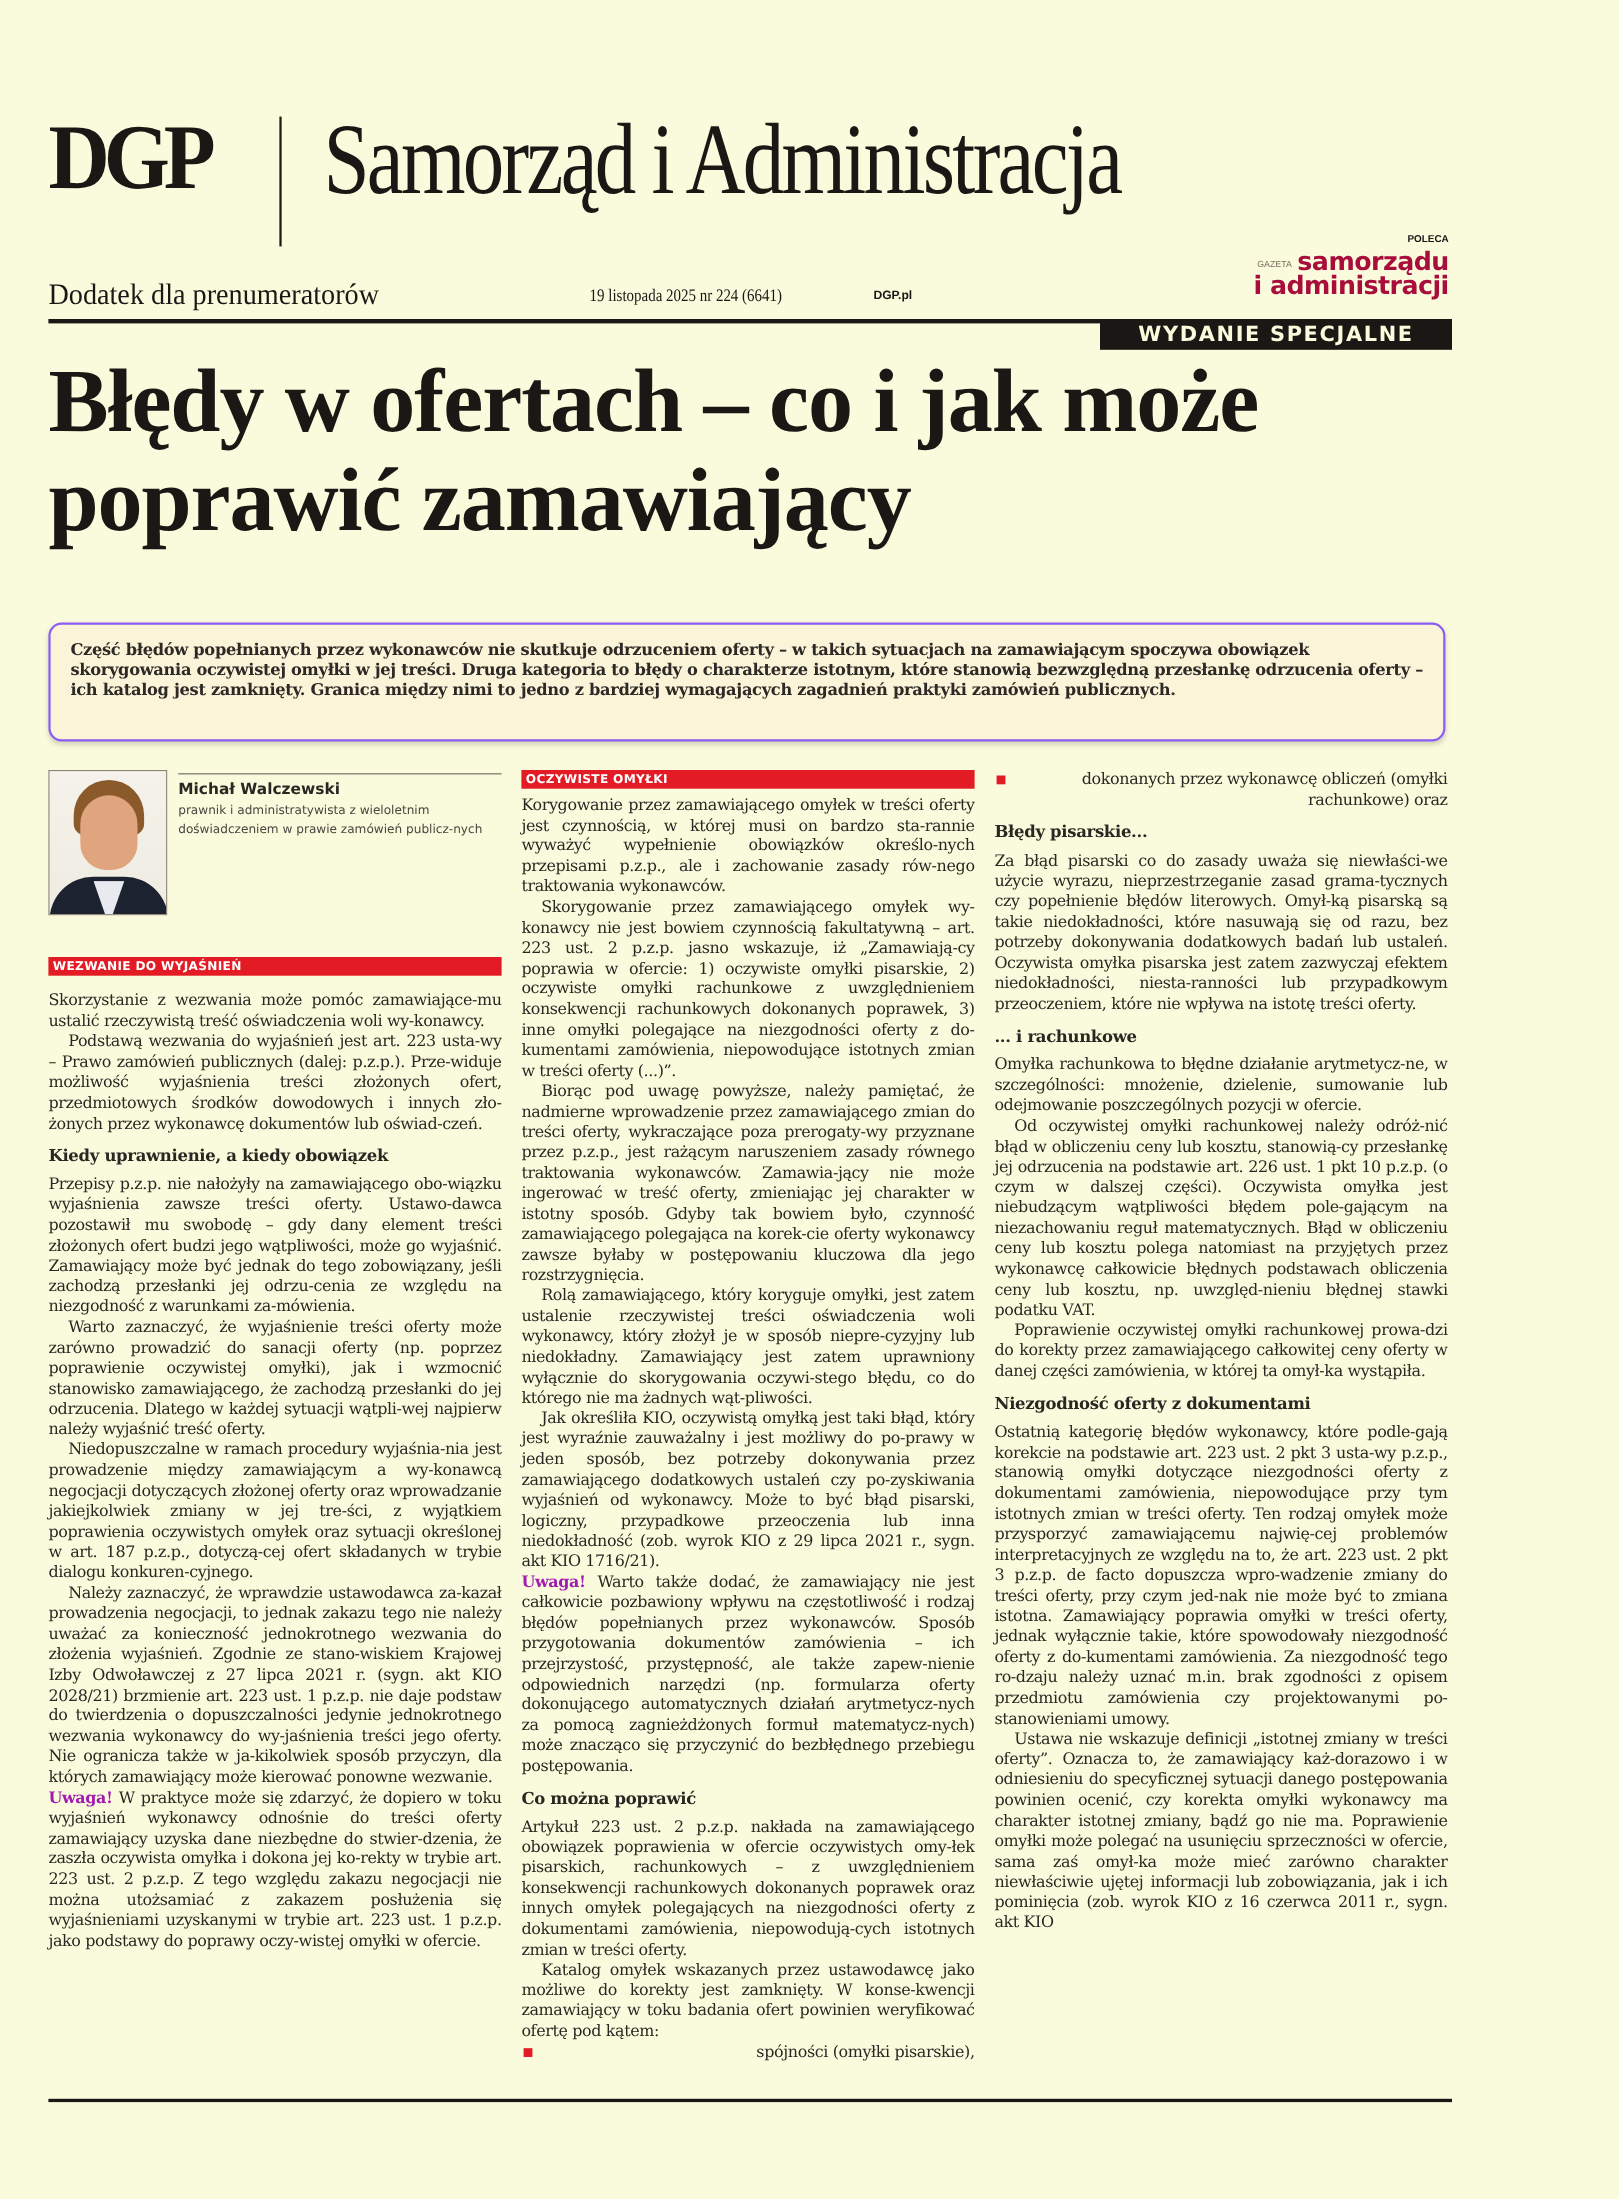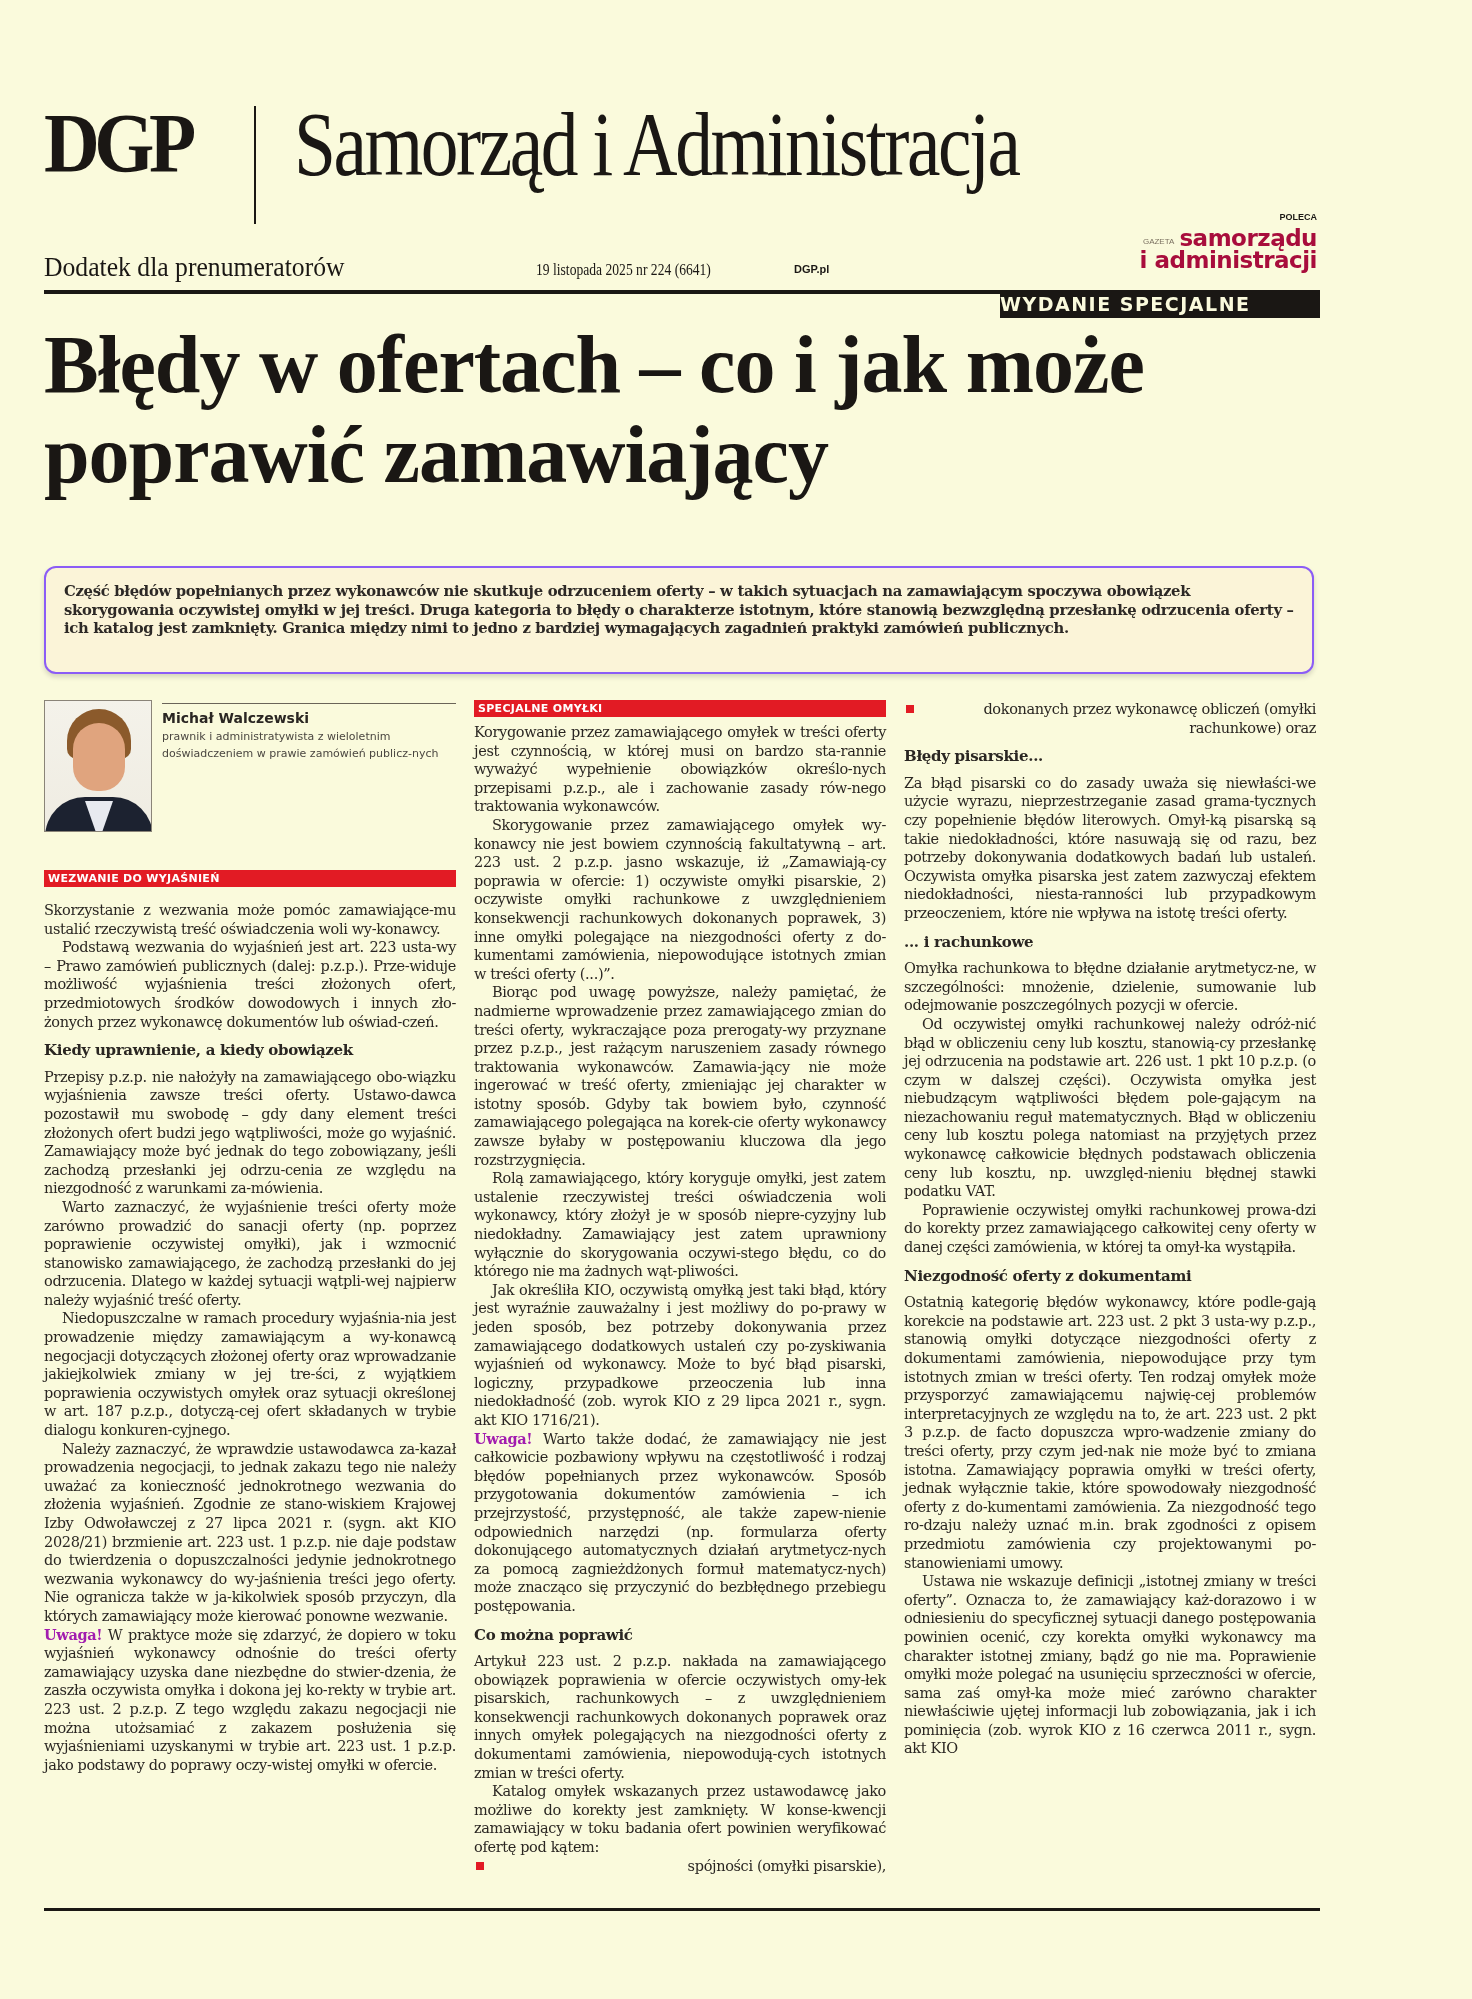--- a/index.html
+++ b/index.html
@@ -45,21 +45,21 @@
   .promo-brand { margin-top: 6px; line-height: 0.95; }
   .promo-gazeta { font-family: "Liberation Sans", sans-serif; font-size: 8px; color: #7a7060; vertical-align: middle; }
   .promo-l1, .promo-l2 {
     font-family: "DejaVu Sans", sans-serif; font-weight: bold; font-size: 23px; color: #a80d3c; letter-spacing: -0.5px;
   }
   .rule-main { position: absolute; left: 44px; top: 290px; width: 1276px; height: 4px; background: #1a1714; }
   .special {
     position: absolute; left: 1000px; top: 290px; width: 320px; height: 28px;
     background: #1a1714; color: #fafadc;
     font-family: "DejaVu Sans", sans-serif; font-weight: bold; font-size: 19px;
-    letter-spacing: 1.5px; line-height: 28px;
+    letter-spacing: 1.5px; text-align: center; line-height: 28px;
   }
   .headline {
     position: absolute; left: 44px; top: 320px; width: 1276px;
     font-family: "Liberation Serif", serif; font-size: 82px; line-height: 90px; color: #1a1714;
     letter-spacing: -1px;
   }
   .lead {
     position: absolute; left: 44px; top: 566px; width: 1270px; height: 108px;
     border: 2px solid #8b5cf6; border-radius: 12px; background: #fbf4d8;
     box-shadow: 0 3px 5px rgba(0,0,0,0.15);
@@ -159,21 +159,21 @@
     <div class="sub-head">Kiedy uprawnienie, a kiedy obowiązek</div>
     <p class="no-indent">Przepisy p.z.p. nie nałożyły na zamawiającego obo-wiązku wyjaśnienia zawsze treści oferty. Ustawo-dawca pozostawił mu swobodę – gdy dany element treści złożonych ofert budzi jego wątpliwości, może go wyjaśnić. Zamawiający może być jednak do tego zobowiązany, jeśli zachodzą przesłanki jej odrzu-cenia ze względu na niezgodność z warunkami za-mówienia.</p>
     <p>Warto zaznaczyć, że wyjaśnienie treści oferty może zarówno prowadzić do sanacji oferty (np. poprzez poprawienie oczywistej omyłki), jak i wzmocnić stanowisko zamawiającego, że zachodzą przesłanki do jej odrzucenia. Dlatego w każdej sytuacji wątpli-wej najpierw należy wyjaśnić treść oferty.</p>
     <p>Niedopuszczalne w ramach procedury wyjaśnia-nia jest prowadzenie między zamawiającym a wy-konawcą negocjacji dotyczących złożonej oferty oraz wprowadzanie jakiejkolwiek zmiany w jej tre-ści, z wyjątkiem poprawienia oczywistych omyłek oraz sytuacji określonej w art. 187 p.z.p., dotyczą-cej ofert składanych w trybie dialogu konkuren-cyjnego.</p>
     <p>Należy zaznaczyć, że wprawdzie ustawodawca za-kazał prowadzenia negocjacji, to jednak zakazu tego nie należy uważać za konieczność jednokrotnego wezwania do złożenia wyjaśnień. Zgodnie ze stano-wiskiem Krajowej Izby Odwoławczej z 27 lipca 2021 r. (sygn. akt KIO 2028/21) brzmienie art. 223 ust. 1 p.z.p. nie daje podstaw do twierdzenia o dopuszczalności jedynie jednokrotnego wezwania wykonawcy do wy-jaśnienia treści jego oferty. Nie ogranicza także w ja-kikolwiek sposób przyczyn, dla których zamawiający może kierować ponowne wezwanie.</p>
     <p class="no-indent"><span class="uwaga">Uwaga!</span><span> W praktyce może się zdarzyć, że dopiero w toku wyjaśnień wykonawcy odnośnie do treści oferty zamawiający uzyska dane niezbędne do stwier-dzenia, że zaszła oczywista omyłka i dokona jej ko-rekty w trybie art. 223 ust. 2 p.z.p. Z tego względu zakazu negocjacji nie można utożsamiać z zakazem posłużenia się wyjaśnieniami uzyskanymi w trybie art. 223 ust. 1 p.z.p. jako podstawy do poprawy oczy-wistej omyłki w ofercie.</span></p>
   </div>
 </section>
 
 <section class="col col-2">
-  <div class="section-bar">SPECJALNE OMYŁKI</div>
+  <div class="section-bar">OCZYWISTE OMYŁKI</div>
   <div class="body">
     <p class="no-indent">Korygowanie przez zamawiającego omyłek w treści oferty jest czynnością, w której musi on bardzo sta-rannie wyważyć wypełnienie obowiązków określo-nych przepisami p.z.p., ale i zachowanie zasady rów-nego traktowania wykonawców.</p>
     <p>Skorygowanie przez zamawiającego omyłek wy-konawcy nie jest bowiem czynnością fakultatywną – art. 223 ust. 2 p.z.p. jasno wskazuje, iż „Zamawiają-cy poprawia w ofercie: 1) oczywiste omyłki pisarskie, 2) oczywiste omyłki rachunkowe z uwzględnieniem konsekwencji rachunkowych dokonanych poprawek, 3) inne omyłki polegające na niezgodności oferty z do-kumentami zamówienia, niepowodujące istotnych zmian w treści oferty (...)”.</p>
     <p>Biorąc pod uwagę powyższe, należy pamiętać, że nadmierne wprowadzenie przez zamawiającego zmian do treści oferty, wykraczające poza prerogaty-wy przyznane przez p.z.p., jest rażącym naruszeniem zasady równego traktowania wykonawców. Zamawia-jący nie może ingerować w treść oferty, zmieniając jej charakter w istotny sposób. Gdyby tak bowiem było, czynność zamawiającego polegająca na korek-cie oferty wykonawcy zawsze byłaby w postępowaniu kluczowa dla jego rozstrzygnięcia.</p>
     <p>Rolą zamawiającego, który koryguje omyłki, jest zatem ustalenie rzeczywistej treści oświadczenia woli wykonawcy, który złożył je w sposób niepre-cyzyjny lub niedokładny. Zamawiający jest zatem uprawniony wyłącznie do skorygowania oczywi-stego błędu, co do którego nie ma żadnych wąt-pliwości.</p>
     <p>Jak określiła KIO, oczywistą omyłką jest taki błąd, który jest wyraźnie zauważalny i jest możliwy do po-prawy w jeden sposób, bez potrzeby dokonywania przez zamawiającego dodatkowych ustaleń czy po-zyskiwania wyjaśnień od wykonawcy. Może to być błąd pisarski, logiczny, przypadkowe przeoczenia lub inna niedokładność (zob. wyrok KIO z 29 lipca 2021 r., sygn. akt KIO 1716/21).</p>
     <p class="no-indent"><span class="uwaga">Uwaga!</span><span> Warto także dodać, że zamawiający nie jest całkowicie pozbawiony wpływu na częstotliwość i rodzaj błędów popełnianych przez wykonawców. Sposób przygotowania dokumentów zamówienia – ich przejrzystość, przystępność, ale także zapew-nienie odpowiednich narzędzi (np. formularza oferty dokonującego automatycznych działań arytmetycz-nych za pomocą zagnieżdżonych formuł matematycz-nych) może znacząco się przyczynić do bezbłędnego przebiegu postępowania.</span></p>
     <div class="sub-head">Co można poprawić</div>
     <p class="no-indent">Artykuł 223 ust. 2 p.z.p. nakłada na zamawiającego obowiązek poprawienia w ofercie oczywistych omy-łek pisarskich, rachunkowych – z uwzględnieniem konsekwencji rachunkowych dokonanych poprawek oraz innych omyłek polegających na niezgodności oferty z dokumentami zamówienia, niepowodują-cych istotnych zmian w treści oferty.</p>
     <p>Katalog omyłek wskazanych przez ustawodawcę jako możliwe do korekty jest zamknięty. W konse-kwencji zamawiający w toku badania ofert powinien weryfikować ofertę pod kątem:</p>

